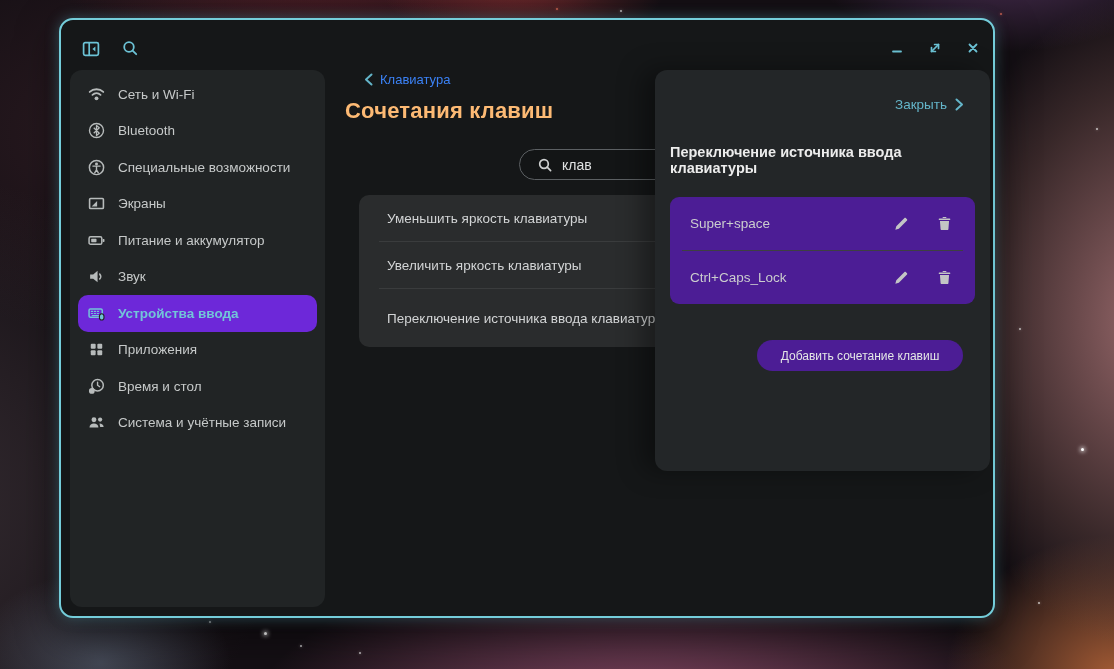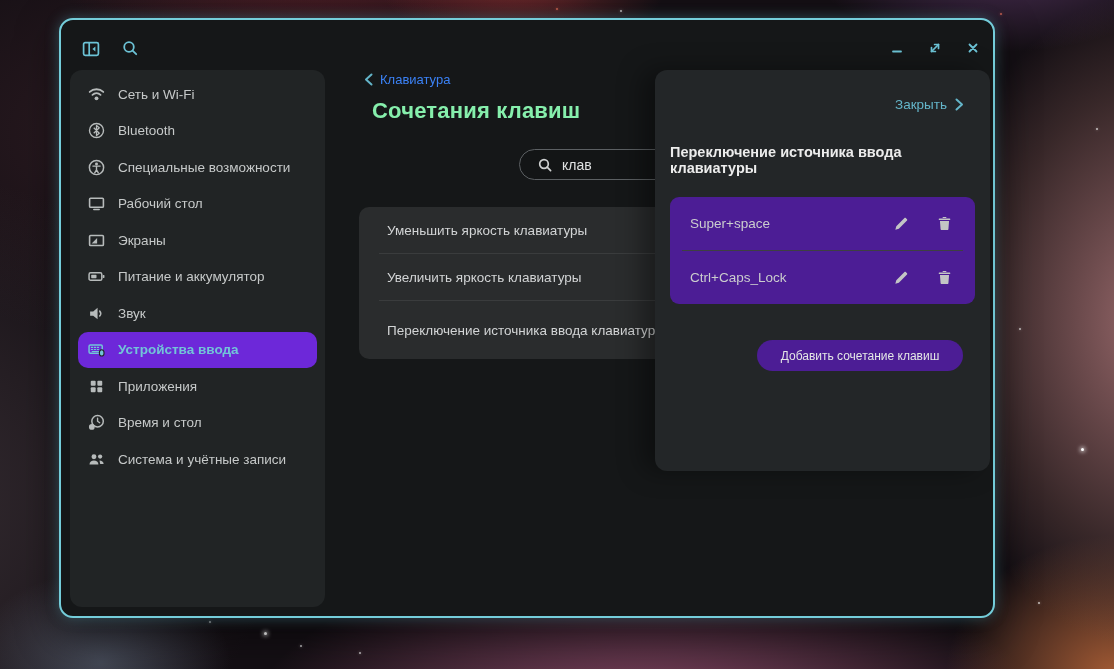--- a/index.html
+++ b/index.html
@@ -62,35 +62,35 @@
   .side-item.selected .icn{ color:#72c5d8; }
 
   
   .main{ position:absolute; inset:0; }
   .back-link{
     position:absolute; left:303px; top:52px; display:flex; align-items:center; gap:7px;
     color:#3b82f6; font-size:13px; cursor:pointer;
   }
   .back-link svg{ width:9px; height:13px; display:block; }
   .page-title{
-    position:absolute; left:311px; top:78px; font-size:22px; font-weight:700; color:#86efac;
+    position:absolute; left:284px; top:78px; font-size:22px; font-weight:700; color:#fdba74;
     letter-spacing:.2px;
   }
   .search-pill{
     position:absolute; left:458px; top:129px; width:240px; height:31px;
     border:1px solid #5c6063; border-radius:16px; background:#131516;
   }
   .search-pill .mag{ position:absolute; left:17px; top:7px; width:16px; height:16px; color:#cfd1d1; }
   .search-pill .mag svg{ width:100%; height:100%; display:block; }
   .search-pill input{
     position:absolute; left:42px; top:0; width:150px; height:29px; border:none; outline:none;
     background:transparent; color:#dfe1e1; font-size:14px; font-family:"Liberation Sans",sans-serif;
   }
   .shortcut-card{
-    position:absolute; left:298px; top:187px; width:380px; background:#2a2c2d;
+    position:absolute; left:298px; top:175px; width:380px; background:#2a2c2d;
     border-radius:10px; overflow:hidden; z-index:1;
   }
   .shortcut-row{
     display:flex; align-items:center; height:46px; padding:0 0 0 28px;
     color:#d2d4d5; font-size:13.5px; white-space:nowrap; cursor:pointer;
   }
   .shortcut-row.tall{ height:58px; }
   .shortcut-sep{ height:1px; background:#3a3c3d; margin-left:20px; }
 
   
@@ -206,29 +206,20 @@
             <circle cx="8" cy="8" r="6.7" fill="none" stroke="currentColor" stroke-width="1.4"></circle>
             <circle cx="8" cy="4.7" r="1.4" fill="currentColor"></circle>
             <path d="M4.6 6.7h6.8M8 7v3.1l-1.7 3M8 10.1l1.7 3" fill="none" stroke="currentColor" stroke-width="1.3" stroke-linecap="round"></path>
           </svg>
         </span>
       <span>Специальные возможности</span>
     </div>
     <div class="side-item">
       <span class="icn">
           <svg viewBox="0 0 16 16">
-            <rect x="1.5" y="3" width="13" height="8.6" rx="1" fill="none" stroke="currentColor" stroke-width="1.5"></rect>
-            <line x1="5.5" y1="13.6" x2="10.5" y2="13.6" stroke="currentColor" stroke-width="1.5" stroke-linecap="round"></line>
-          </svg>
-        </span>
-      <span>Рабочий стол</span>
-    </div>
-    <div class="side-item">
-      <span class="icn">
-          <svg viewBox="0 0 16 16">
             <rect x="1.5" y="3.3" width="13" height="9.4" rx="1" fill="none" stroke="currentColor" stroke-width="1.5"></rect>
             <path d="M3.4 10.9l5.2-5.2v5.2z" fill="currentColor"></path>
           </svg>
         </span>
       <span>Экраны</span>
     </div>
     <div class="side-item">
       <span class="icn">
           <svg viewBox="0 0 16 16">
             <rect x="1" y="4.5" width="12" height="7" rx="1.5" fill="none" stroke="currentColor" stroke-width="1.4"></rect>

